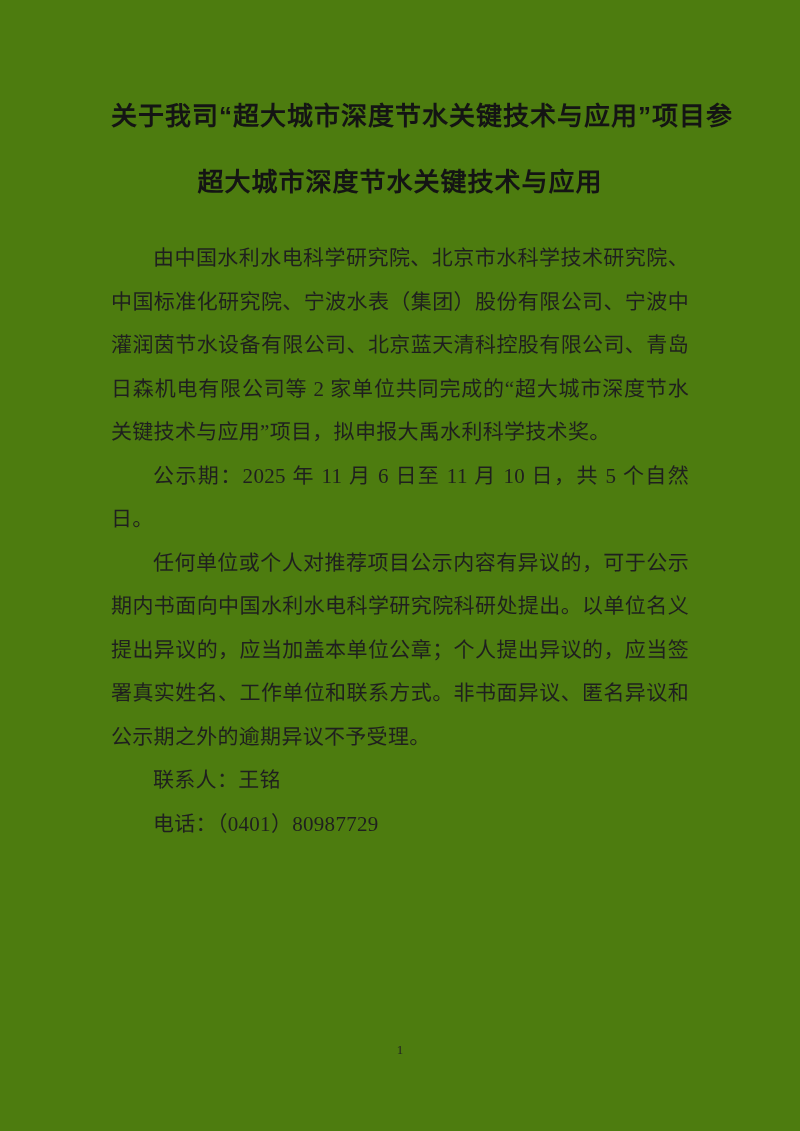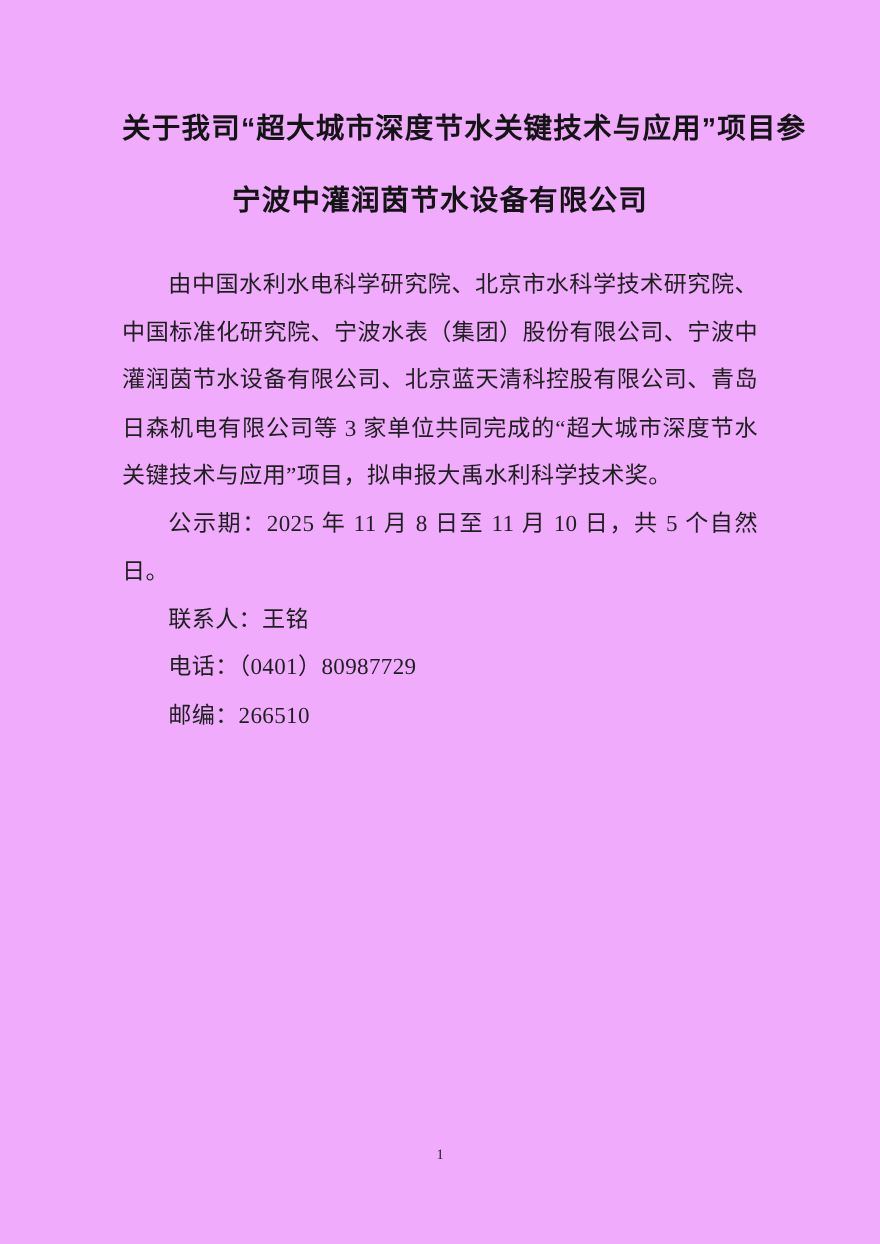--- a/index.html
+++ b/index.html
@@ -5,21 +5,21 @@
   html, body {
     margin: 0;
     padding: 0;
     background: #ffffff;
   }
   .page {
     position: relative;
     width: 800px;
     height: 1131px;
     margin: 0 auto;
-    background: #f0abfc;
+    background: #4d7c0f;
     color: #1f1f1f;
     font-family: "Liberation Serif", serif;
     overflow: hidden;
     box-sizing: border-box;
   }
   .content {
     position: absolute;
     left: 111px;
     top: 0;
     width: 578px;
@@ -60,29 +60,29 @@
   }
 </style>
 </head>
 <body>
 
 <div class="page">
   <div class="content">
 
     <div class="doc-title">
       <div class="title-line">关于我司“超大城市深度节水关键技术与应用”项目参</div>
-      <div class="title-line">宁波中灌润茵节水设备有限公司</div>
+      <div class="title-line">超大城市深度节水关键技术与应用</div>
     </div>
 
     <div class="doc-body">
-      <p class="para">由中国水利水电科学研究院、北京市水科学技术研究院、中国标准化研究院、宁波水表（集团）股份有限公司、宁波中灌润茵节水设备有限公司、北京蓝天清科控股有限公司、青岛日森机电有限公司等 3 家单位共同完成的“超大城市深度节水关键技术与应用”项目，拟申报大禹水利科学技术奖。</p>
-      <p class="para">公示期：2025 年 11 月 8 日至 11 月 10 日，共 5 个自然日。</p>
+      <p class="para">由中国水利水电科学研究院、北京市水科学技术研究院、中国标准化研究院、宁波水表（集团）股份有限公司、宁波中灌润茵节水设备有限公司、北京蓝天清科控股有限公司、青岛日森机电有限公司等 2 家单位共同完成的“超大城市深度节水关键技术与应用”项目，拟申报大禹水利科学技术奖。</p>
+      <p class="para">公示期：2025 年 11 月 6 日至 11 月 10 日，共 5 个自然日。</p>
+      <p class="para">任何单位或个人对推荐项目公示内容有异议的，可于公示期内书面向中国水利水电科学研究院科研处提出。以单位名义提出异议的，应当加盖本单位公章；个人提出异议的，应当签署真实姓名、工作单位和联系方式。非书面异议、匿名异议和公示期之外的逾期异议不予受理。</p>
       <p class="para">联系人：王铭</p>
       <p class="para">电话：（0401）80987729</p>
-      <p class="para">邮编：266510</p>
     </div>
 
   </div>
 
   <div class="page-footer">
     <span>1</span>
   </div>
 </div>
 
 </body></html>

